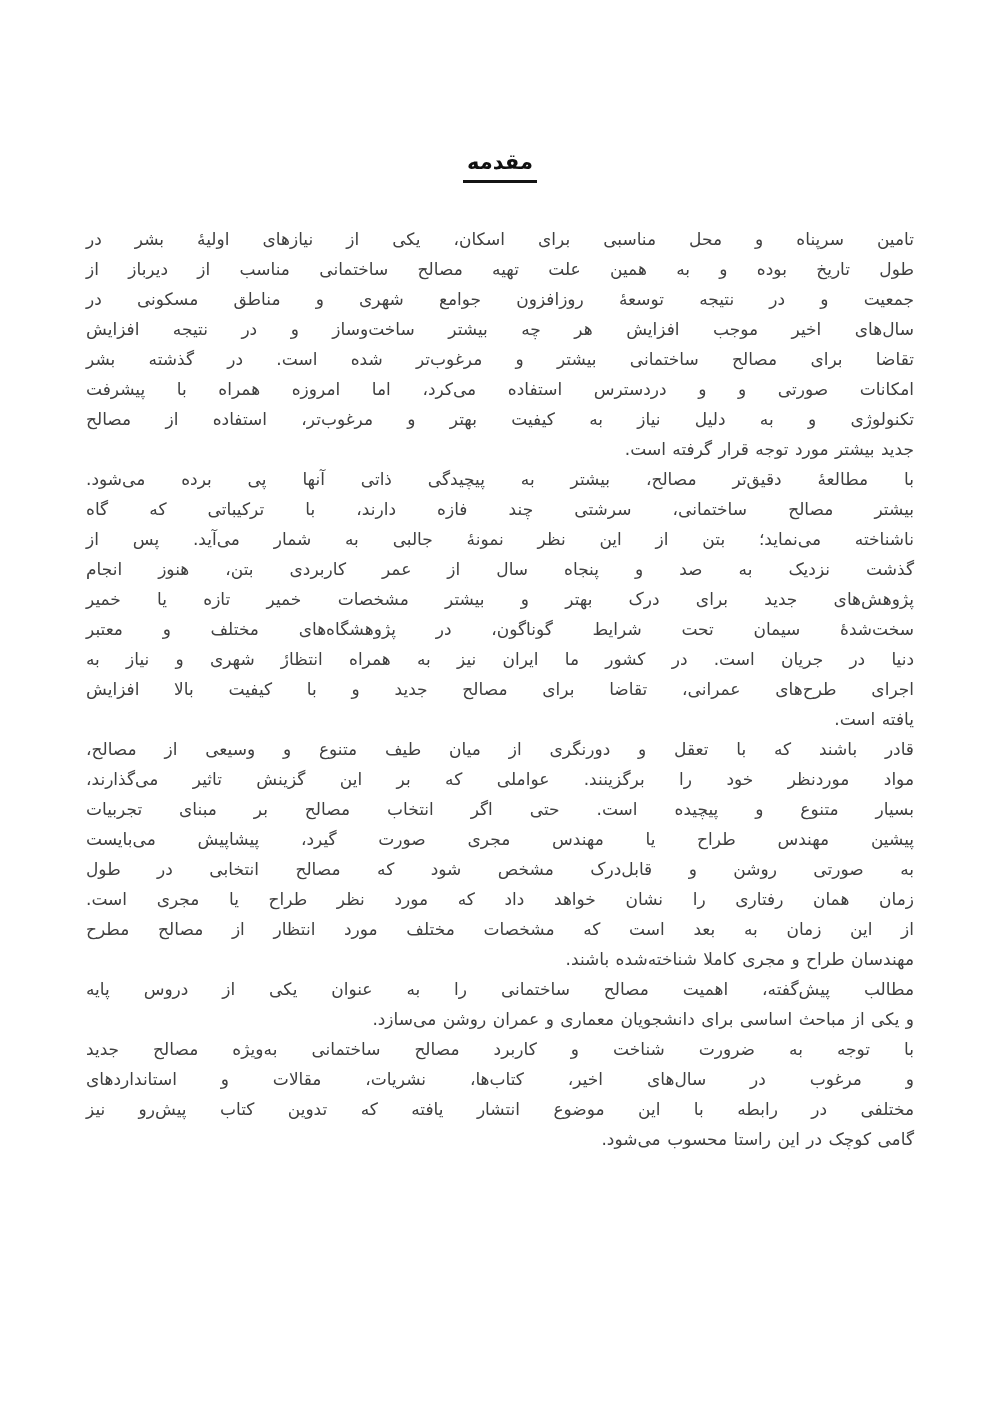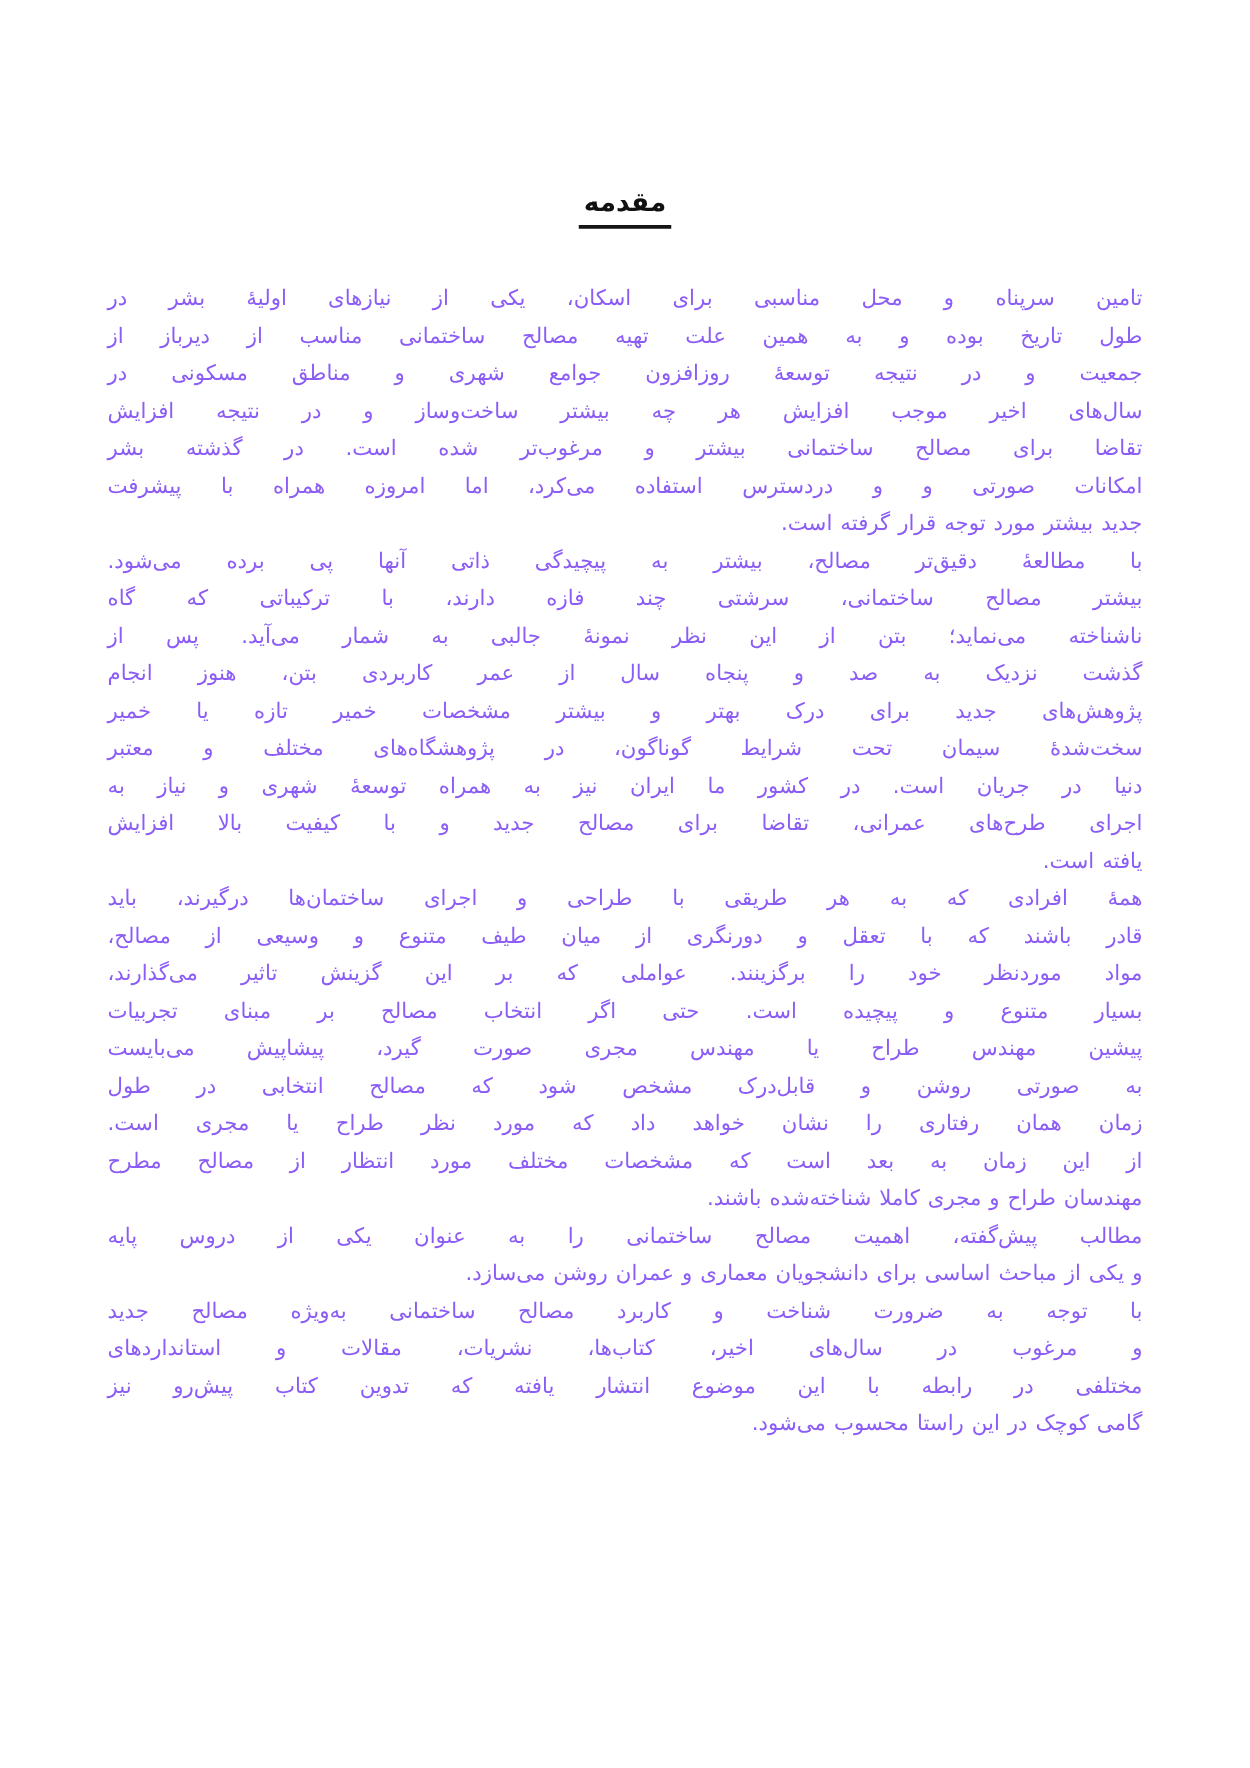--- a/index.html
+++ b/index.html
@@ -39,21 +39,21 @@
   }
   .text-block {
     position: absolute;
     top: 224px;
     right: 86px;
     width: 828px;
     direction: rtl;
     unicode-bidi: embed;
     font-size: 17px;
     line-height: 30px;
-    color: #8b5cf6;
+    color: #404040;
   }
   .paragraph {
     margin: 0;
     padding: 0;
   }
   .line {
     text-align: justify;
     text-align-last: justify;
     word-spacing: 1px;
   }
@@ -69,35 +69,35 @@
     <h1 class="page-title">مقدمه</h1>
   </div>
   <article class="text-block">
       <div class="paragraph">
         <div class="line">تامین سرپناه و محل مناسبی برای اسکان، یکی از نیازهای اولیهٔ بشر در</div>
         <div class="line">طول تاریخ بوده و به همین علت تهیه مصالح ساختمانی مناسب از دیرباز از</div>
         <div class="line">جمعیت و در نتیجه توسعهٔ روزافزون جوامع شهری و مناطق مسکونی در</div>
         <div class="line">سال‌های اخیر موجب افزایش هر چه بیشتر ساخت‌وساز و در نتیجه افزایش</div>
         <div class="line">تقاضا برای مصالح ساختمانی بیشتر و مرغوب‌تر شده است. در گذشته بشر</div>
         <div class="line">امکانات صورتی و و دردسترس استفاده می‌کرد، اما امروزه همراه با پیشرفت</div>
+        <div class="line">تکنولوژی و به دلیل نیاز به کیفیت بهتر و مرغوب‌تر، استفاده از مصالح</div>
         <div class="line last">جدید بیشتر مورد توجه قرار گرفته است.</div>
       </div>
       <div class="paragraph">
         <div class="line">با مطالعهٔ دقیق‌تر مصالح، بیشتر به پیچیدگی ذاتی آنها پی برده می‌شود.</div>
         <div class="line">بیشتر مصالح ساختمانی، سرشتی چند فازه دارند، با ترکیباتی که گاه</div>
         <div class="line">ناشناخته می‌نماید؛ بتن از این نظر نمونهٔ جالبی به شمار می‌آید. پس از</div>
         <div class="line">گذشت نزدیک به صد و پنجاه سال از عمر کاربردی بتن، هنوز انجام</div>
         <div class="line">پژوهش‌های جدید برای درک بهتر و بیشتر مشخصات خمیر تازه یا خمیر</div>
         <div class="line">سخت‌شدهٔ سیمان تحت شرایط گوناگون، در پژوهشگاه‌های مختلف و معتبر</div>
-        <div class="line">دنیا در جریان است. در کشور ما ایران نیز به همراه توسعهٔ شهری و نیاز به</div>
+        <div class="line">دنیا در جریان است. در کشور ما ایران نیز به همراه انتظارٔ شهری و نیاز به</div>
         <div class="line">اجرای طرح‌های عمرانی، تقاضا برای مصالح جدید و با کیفیت بالا افزایش</div>
         <div class="line last">یافته است.</div>
       </div>
       <div class="paragraph">
-        <div class="line">همهٔ افرادی که به هر طریقی با طراحی و اجرای ساختمان‌ها درگیرند، باید</div>
         <div class="line">قادر باشند که با تعقل و دورنگری از میان طیف متنوع و وسیعی از مصالح،</div>
         <div class="line">مواد موردنظر خود را برگزینند. عواملی که بر این گزینش تاثیر می‌گذارند،</div>
         <div class="line">بسیار متنوع و پیچیده است. حتی اگر انتخاب مصالح بر مبنای تجربیات</div>
         <div class="line">پیشین مهندس طراح یا مهندس مجری صورت گیرد، پیشاپیش می‌بایست</div>
         <div class="line">به صورتی روشن و قابل‌درک مشخص شود که مصالح انتخابی در طول</div>
         <div class="line">زمان همان رفتاری را نشان خواهد داد که مورد نظر طراح یا مجری است.</div>
         <div class="line">از این زمان به بعد است که مشخصات مختلف مورد انتظار از مصالح مطرح</div>
         <div class="line last">مهندسان طراح و مجری کاملا شناخته‌شده باشند.</div>
       </div>
       <div class="paragraph">

